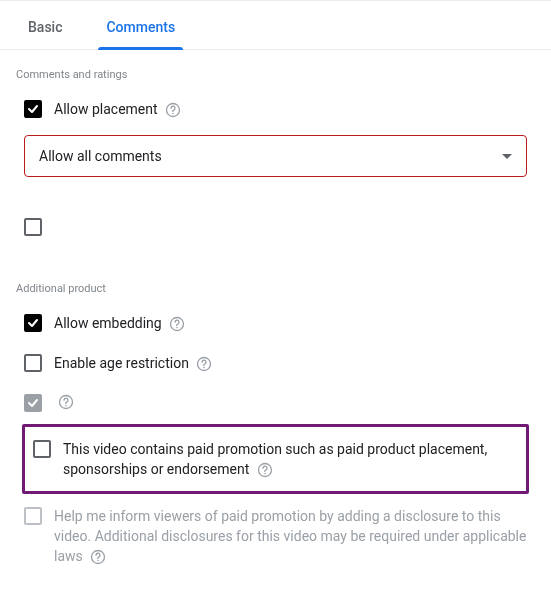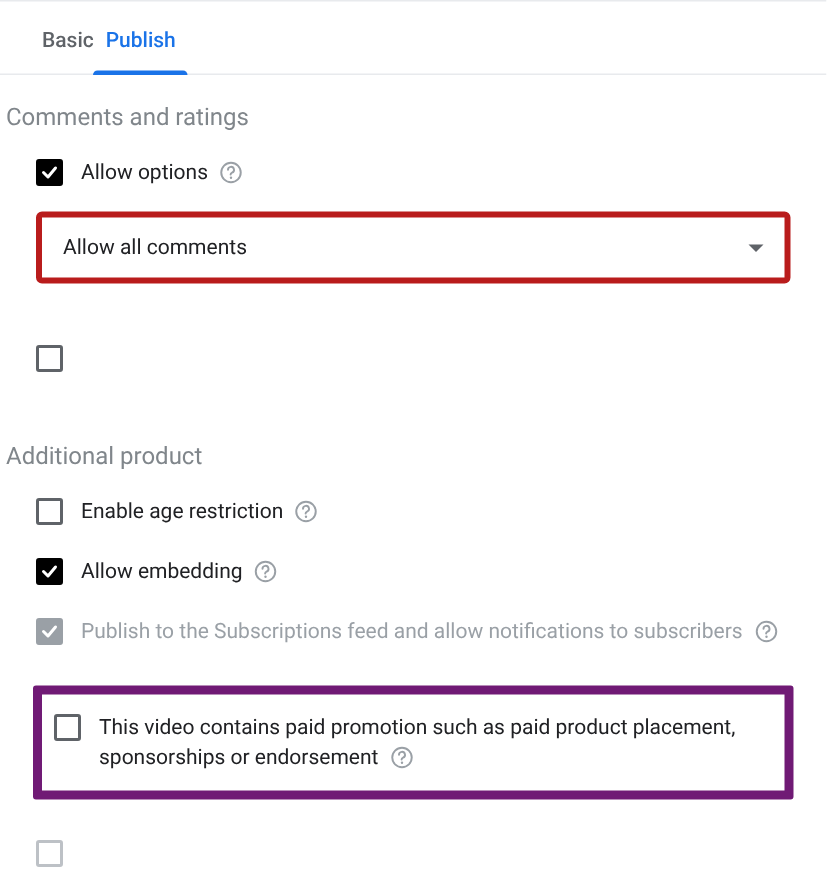--- a/index.html
+++ b/index.html
@@ -7,20 +7,21 @@
     margin: 0;
     font-family: Roboto, Arial, sans-serif;
     font-size: 14px;
     color: #202124;
     background: #fff;
     width: 551px;
   }
   .hr { border-top: 1px solid #e8eaed; }
   .tabs {
     display: flex;
+    gap: 36px;
     padding: 0 24px;
     border-bottom: 1px solid #e8eaed;
     align-items: flex-start;
   }
   .tab {
     font-size: 14px;
     font-weight: 500;
     color: #5f6368;
     padding: 18px 4px 14px 4px;
     cursor: pointer;
@@ -31,23 +32,23 @@
   }
   .tab.active::after {
     content: "";
     position: absolute;
     left: -4px; right: -4px; bottom: -1px;
     height: 3px;
     background: #1a73e8;
     border-radius: 3px 3px 0 0;
   }
   .section-heading {
-    font-size: 16px;
+    font-size: 11px;
     color: #80868b;
-    padding: 18px 16px 8px 4px;
+    padding: 18px 16px 8px 16px;
   }
   .content { padding: 0 16px; }
   .row {
     display: flex;
     align-items: flex-start;
     gap: 12px;
     padding: 10px 8px;
   }
   .checkbox {
     width: 18px; height: 18px;
@@ -78,39 +79,39 @@
     display: inline-flex;
     width: 16px; height: 16px;
     vertical-align: middle;
     margin-left: 4px;
     color: #9aa0a6;
   }
   .select {
     display: flex;
     align-items: center;
     justify-content: space-between;
-    border: 4px solid #b91c1c;
+    border: 1px solid #b91c1c;
     border-radius: 4px;
     padding: 12px 14px;
     margin: 6px 8px 12px 8px;
     font-size: 14px;
     color: #202124;
     cursor: pointer;
   }
   .caret {
     width: 0; height: 0;
     border-left: 5px solid transparent;
     border-right: 5px solid transparent;
     border-top: 5px solid #5f6368;
   }
   .spacer { height: 18px; }
   .highlight-box {
-    border: 6px solid #701a75;
+    border: 3px solid #701a75;
     border-radius: 2px;
-    margin: 16px 6px;
+    margin: 2px 6px;
     padding: 2px 0;
   }
   .text-wrap { flex: 1; }
 </style>
 </head>
 <body>
 
 <svg width="0" height="0" style="position:absolute">
   <defs>
     <g id="check">
@@ -121,34 +122,34 @@
         <path d="M6 6.2a2 2 0 1 1 2.7 1.9c-.6.25-.95.55-.95 1.3" fill="none" stroke="currentColor" stroke-width="1.3" stroke-linecap="round"></path>
         <circle cx="8" cy="11.5" r="0.8" fill="currentColor"></circle>
       </g>
   </defs>
 </svg>
 
 <div class="hr"></div>
 
 <div class="tabs">
   <div class="tab"><span>Basic</span></div>
-  <div class="tab active"><span>Publish</span></div>
+  <div class="tab active"><span>Comments</span></div>
 </div>
 
 <div class="section-heading">Comments and ratings</div>
 
 <div class="content">
   <div class="row">
     <div class="checkbox checked">
         <svg width="12" height="12" viewBox="0 0 12 12">
           <use href="#check"></use>
         </svg>
       </div>
     <div class="text-wrap">
-      <span class="label-text">Allow options</span>
+      <span class="label-text">Allow placement</span>
       <span class="help-icon">
           <svg width="16" height="16" viewBox="0 0 16 16">
             <use href="#help"></use>
           </svg>
         </span>
     </div>
   </div>
 
   <div class="select">
     <span>Allow all comments</span>
@@ -160,56 +161,55 @@
   <div class="row">
     <div class="checkbox"></div>
   </div>
 </div>
 
 <div class="spacer"></div>
 
 <div class="section-heading">Additional product</div>
 
 <div class="content">
-  <div class="row">
-    <div class="checkbox"></div>
-    <div class="text-wrap">
-      <span class="label-text">Enable age restriction</span>
-      <span class="help-icon">
-          <svg width="16" height="16" viewBox="0 0 16 16">
-            <use href="#help"></use>
-          </svg>
-        </span>
-    </div>
-  </div>
-
   <div class="row">
     <div class="checkbox checked">
         <svg width="12" height="12" viewBox="0 0 12 12">
           <use href="#check"></use>
         </svg>
       </div>
     <div class="text-wrap">
       <span class="label-text">Allow embedding</span>
+      <span class="help-icon">
+          <svg width="16" height="16" viewBox="0 0 16 16">
+            <use href="#help"></use>
+          </svg>
+        </span>
+    </div>
+  </div>
+
+  <div class="row">
+    <div class="checkbox"></div>
+    <div class="text-wrap">
+      <span class="label-text">Enable age restriction</span>
       <span class="help-icon">
           <svg width="16" height="16" viewBox="0 0 16 16">
             <use href="#help"></use>
           </svg>
         </span>
     </div>
   </div>
 
   <div class="row disabled-row">
     <div class="checkbox checked disabled">
         <svg width="12" height="12" viewBox="0 0 12 12">
           <use href="#check"></use>
         </svg>
       </div>
     <div class="text-wrap">
-      <span class="label-text">Publish to the Subscriptions feed and allow notifications to subscribers</span>
       <span class="help-icon">
           <svg width="16" height="16" viewBox="0 0 16 16">
             <use href="#help"></use>
           </svg>
         </span>
     </div>
   </div>
 
   <div class="highlight-box">
     <div class="row">
@@ -220,14 +220,22 @@
             <svg width="16" height="16" viewBox="0 0 16 16">
               <use href="#help"></use>
             </svg>
           </span>
       </div>
     </div>
   </div>
 
   <div class="row disabled-row">
     <div class="checkbox disabled"></div>
+    <div class="text-wrap">
+      <span class="label-text">Help me inform viewers of paid promotion by adding a disclosure to this video. Additional disclosures for this video may be required under applicable laws</span>
+      <span class="help-icon">
+          <svg width="16" height="16" viewBox="0 0 16 16">
+            <use href="#help"></use>
+          </svg>
+        </span>
+    </div>
   </div>
 </div>
 
 </body></html>

